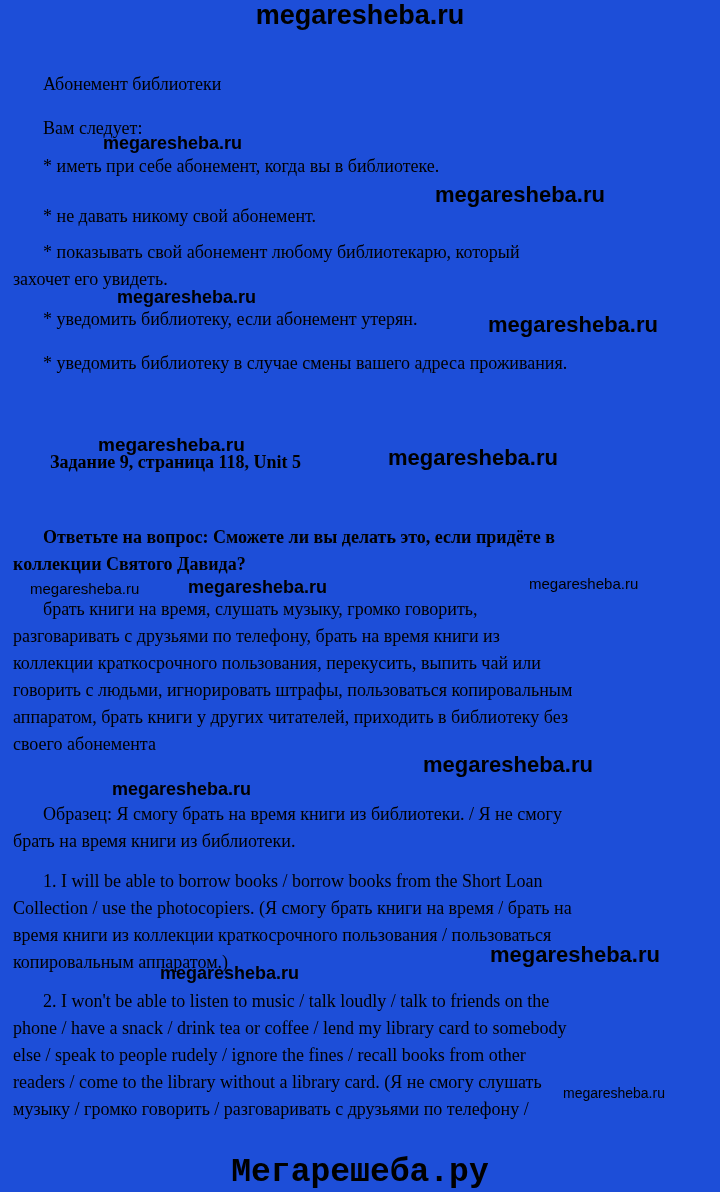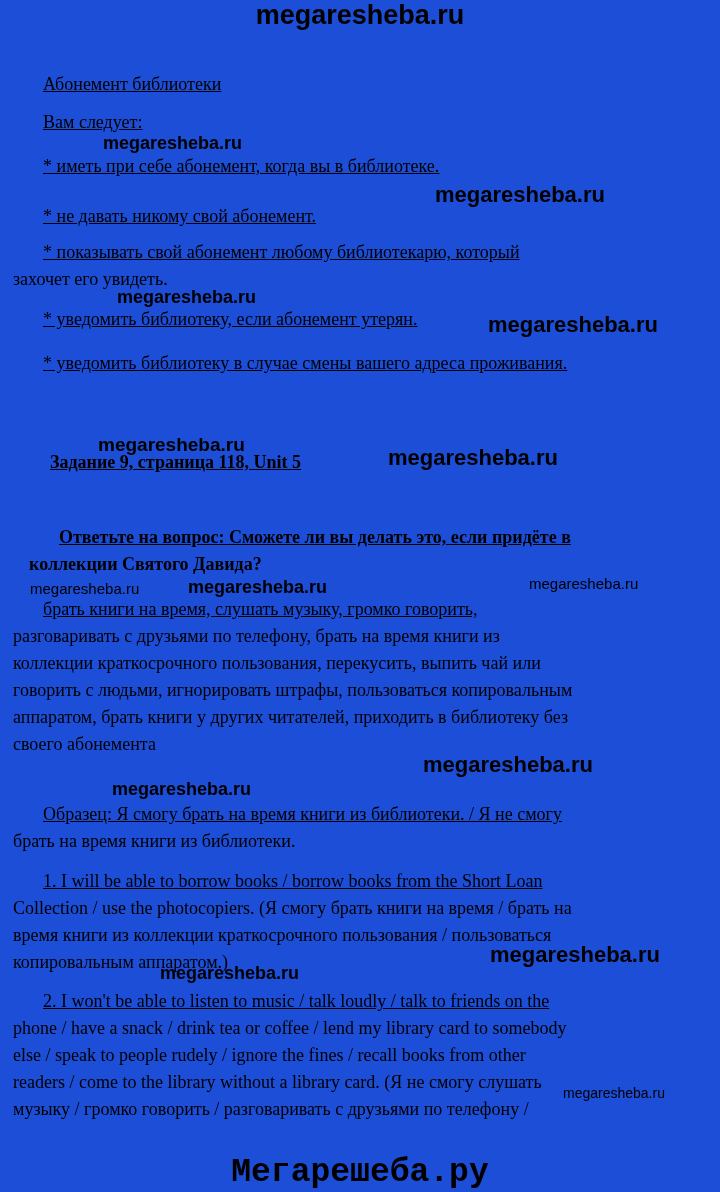--- a/index.html
+++ b/index.html
@@ -12,22 +12,22 @@
     font-family: "Liberation Serif", serif;
     overflow: hidden;
   }
   .para {
     position: absolute;
     left: 13px;
     font-size: 18px;
     line-height: 27px;
   }
   .line { white-space: nowrap; }
-  .line.indent { padding-left: 30px; text-decoration: underline; }
-  .bold { font-weight: bold; margin-left: 16px; }
+  .line.indent { padding-left: 30px; }
+  .bold { font-weight: bold; }
   .heading {
     position: absolute;
     left: 13px;
     font-size: 18px;
     line-height: 27px;
     font-weight: bold;
     white-space: nowrap;
   }
   .heading .line.indent { padding-left: 37px; }
   .wm {
@@ -60,21 +60,21 @@
 <div class="page">
 
   <div class="wm-center top">
     <span>megaresheba.ru</span>
   </div>
 
   <div class="para" style="top:71px">
     <div class="line indent">Абонемент библиотеки</div>
   </div>
 
-  <div class="para" style="top:109px">
+  <div class="para" style="top:115px">
     <div class="line indent">Вам следует:</div>
   </div>
 
   <span class="wm sz18" style="left:103px;top:133px">megaresheba.ru</span>
 
   <div class="para" style="top:153px">
     <div class="line indent">* иметь при себе абонемент, когда вы в библиотеке.</div>
   </div>
 
   <span class="wm sz22" style="left:435px;top:182px">megaresheba.ru</span>

